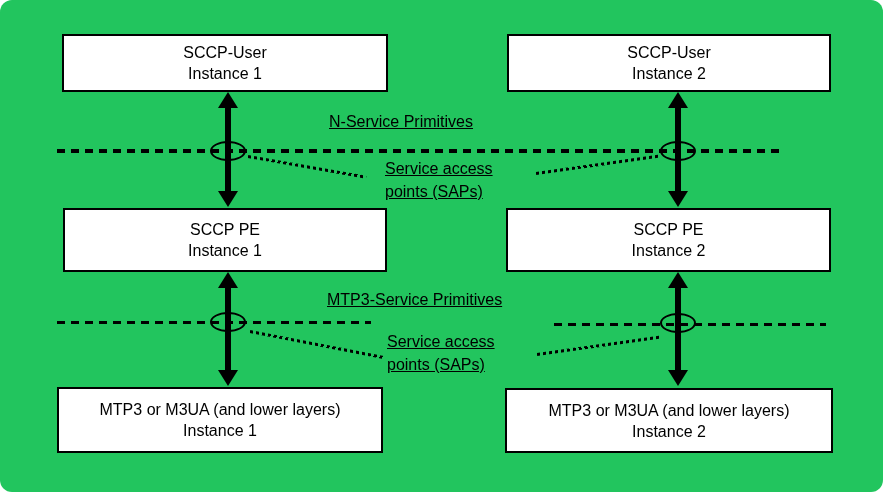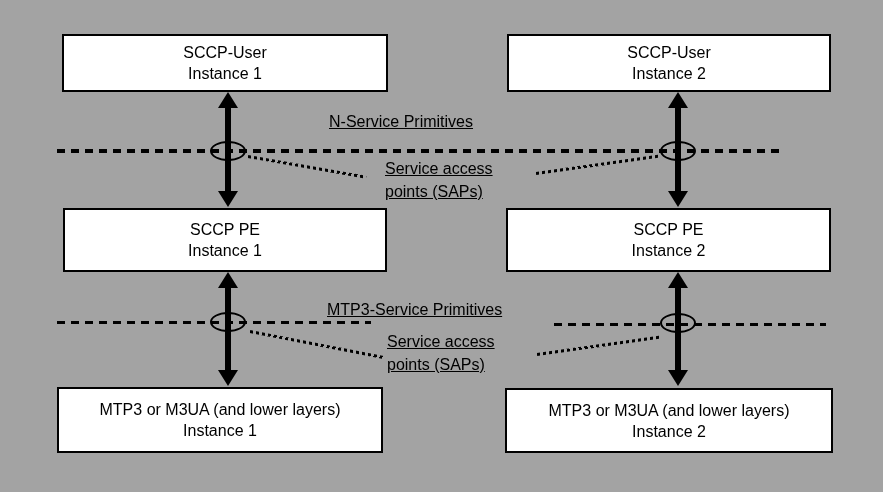--- a/index.html
+++ b/index.html
@@ -4,24 +4,25 @@
 <style>
   html, body {
     margin: 0;
     padding: 0;
     background: #ffffff;
   }
   .stage {
     position: relative;
     width: 883px;
     height: 492px;
-    background: #a3a3a3;
+    background: #22c55e;
     font-family: "Liberation Sans", sans-serif;
     color: #000000;
     overflow: hidden;
+    border-radius: 12px;
   }
 
   
   .box {
     position: absolute;
     box-sizing: border-box;
     border: 2px solid #000000;
     background: #ffffff;
     display: flex;
     flex-direction: column;
@@ -120,21 +121,21 @@
     position: absolute;
     font-size: 16px;
     line-height: 23px;
     white-space: nowrap;
     z-index: 5;
     background: transparent;
     text-decoration: underline;
   }
   .n-service    { left: 329px; top: 110px; }
   .sap-top      { left: 385px; top: 157px; }
-  .mtp3-service { left: 327px; top: 298px; }
+  .mtp3-service { left: 327px; top: 288px; }
   .sap-bottom   { left: 387px; top: 330px; }
 </style>
 </head>
 <body>
 
 <div class="stage">
 
   <div class="box b-su1">
     <span>SCCP-User</span>
     <span>Instance 1</span>

